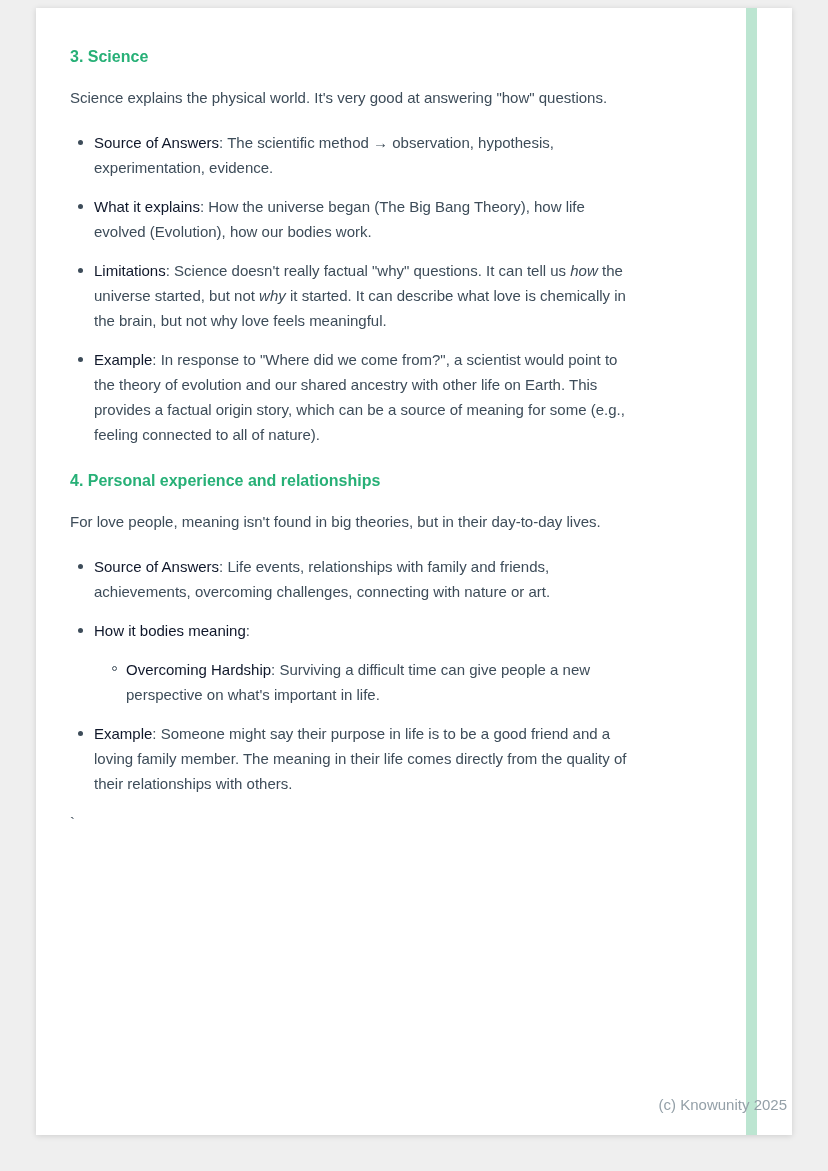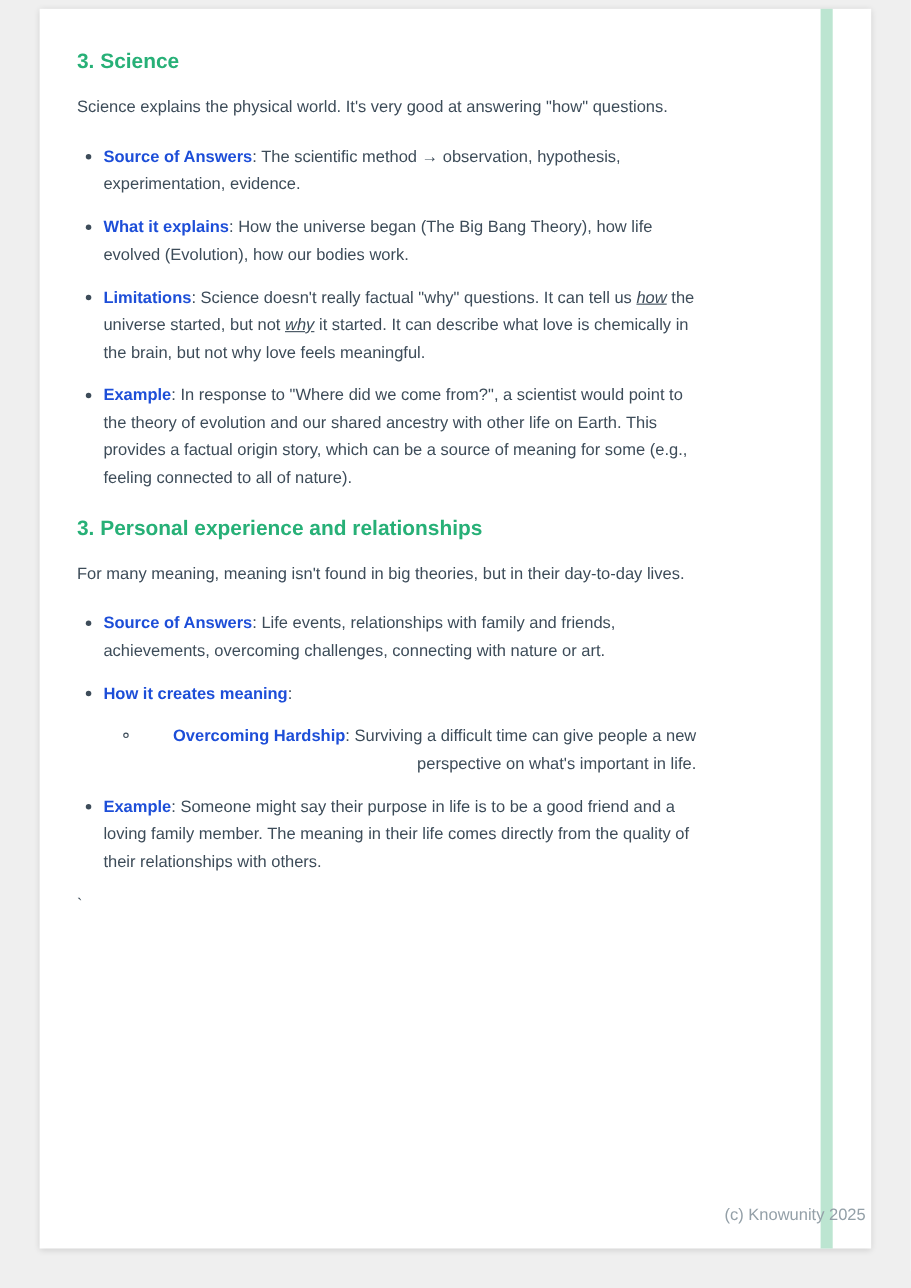--- a/index.html
+++ b/index.html
@@ -29,21 +29,21 @@
     width: 597px;
     padding: 36px 0 0 34px;
     color: #3d4c59;
     font-size: 15px;
     line-height: 25px;
     z-index: 0;
   }
   .content > * { width: 563px; }
   h2 {
     color: #27b077;
-    font-size: 19px;
+    font-size: 16px;
     line-height: 25px;
     font-weight: 700;
     margin: 0 0 16px 0;
   }
   h2.second { margin-top: 21px; }
   p.intro { margin: 0 0 20px 0; text-align: justify; }
   ul.list { list-style: none; margin: 0; padding: 0 0 0 8px; }
   li.item { display: flex; margin: 0 0 14px 0; }
   .dot {
     flex: 0 0 auto;
@@ -52,25 +52,25 @@
     margin: 10px 11px 0 0;
   }
   .circ {
     flex: 0 0 auto;
     width: 5px; height: 5px; border-radius: 50%;
     border: 1.3px solid #3d4c59;
     background: transparent;
     margin: 9px 9px 0 0;
   }
   .li-text { flex: 1; min-width: 0; }
-  strong { color: #1d4ed8; font-weight: 700; }
-  em { font-style: italic; text-decoration: underline; }
+  strong { color: #0f172a; font-weight: 400; }
+  em { font-style: italic; }
   ul.sublist { list-style: none; margin: 14px 0 0 0; padding: 0 0 0 18px; }
   li.sub { margin: 0 0 15px 0; }
-  li.sub:last-child { margin-bottom: 0; text-align: right; }
+  li.sub:last-child { margin-bottom: 0; }
   p.stray { margin: 10px 0 0 0; }
   .footer {
     position: absolute;
     right: 5px; bottom: 22px;
     font-size: 15px;
     color: #94a0a8;
     z-index: 2;
   }
 </style>
 </head>
@@ -97,32 +97,32 @@
       <li class="item">
         <span class="dot"></span>
         <div class="li-text"><strong>Limitations</strong><span>: Science doesn't really factual "why" questions. It can tell us </span><em>how</em><span> the universe started, but not </span><em>why</em><span> it started. It can describe what love is chemically in the brain, but not why love feels meaningful.</span></div>
       </li>
       <li class="item">
         <span class="dot"></span>
         <div class="li-text"><strong>Example</strong><span>: In response to "Where did we come from?", a scientist would point to the theory of evolution and our shared ancestry with other life on Earth. This provides a factual origin story, which can be a source of meaning for some (e.g., feeling connected to all of nature).</span></div>
       </li>
     </ul>
 
-    <h2 class="second">3. Personal experience and relationships</h2>
+    <h2 class="second">4. Personal experience and relationships</h2>
 
-    <p class="intro">For many meaning, meaning isn't found in big theories, but in their day-to-day lives.</p>
+    <p class="intro">For love people, meaning isn't found in big theories, but in their day-to-day lives.</p>
 
     <ul class="list">
       <li class="item">
         <span class="dot"></span>
         <div class="li-text"><strong>Source of Answers</strong><span>: Life events, relationships with family and friends, achievements, overcoming challenges, connecting with nature or art.</span></div>
       </li>
       <li class="item">
         <span class="dot"></span>
-        <div class="li-text"><strong>How it creates meaning</strong><span>:</span>
+        <div class="li-text"><strong>How it bodies meaning</strong><span>:</span>
           <ul class="sublist">
             <li class="item sub">
               <span class="circ"></span>
               <div class="li-text"><strong>Overcoming Hardship</strong><span>: Surviving a difficult time can give people a new perspective on what's important in life.</span></div>
             </li>
           </ul>
         </div>
       </li>
       <li class="item">
         <span class="dot"></span>

